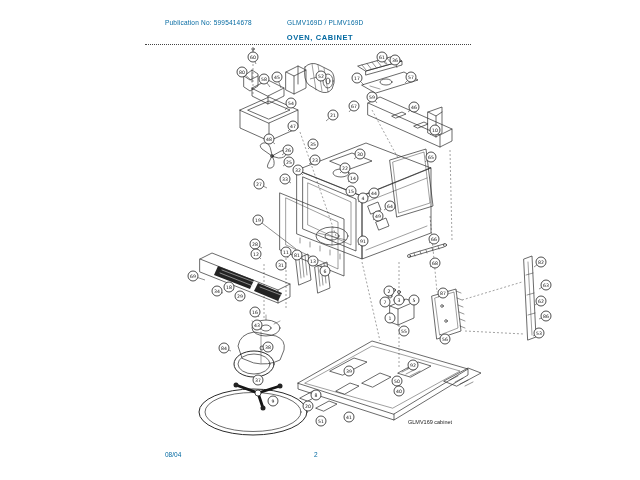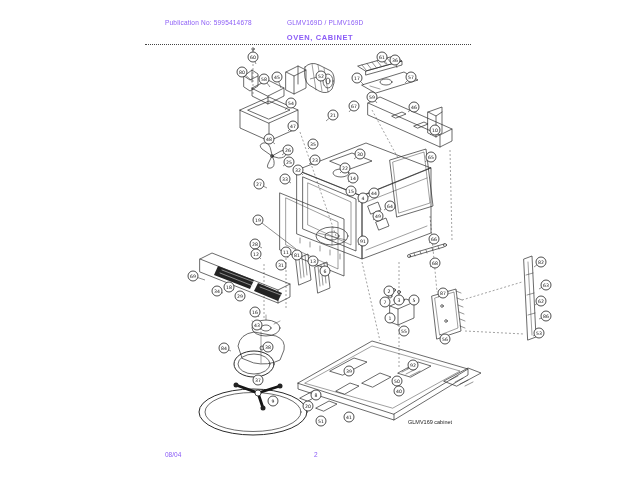--- a/index.html
+++ b/index.html
@@ -1,17 +1,17 @@
 <!DOCTYPE html>
 <html><head>
 <meta charset="utf-8">
 <style>
   html,body{margin:0;padding:0;background:#fff;}
   .page{position:relative;width:640px;height:480px;background:#ffffff;overflow:hidden;
-        font-family:"Liberation Sans",sans-serif;color:#8b5cf6;}
+        font-family:"Liberation Sans",sans-serif;color:#0369a1;}
   .hdr-pub{position:absolute;left:165px;top:19px;font-size:6.5px;letter-spacing:.2px;}
   .hdr-models{position:absolute;left:287px;top:19px;font-size:6.5px;letter-spacing:.2px;}
   .page-title{position:absolute;left:0;top:33px;width:640px;text-align:center;
               font-size:7.5px;letter-spacing:.6px;font-weight:bold;}
   .title-rule{position:absolute;left:145px;top:44px;width:326px;height:0;
               border-top:1.5px dotted #444;}
   .ftr-date{position:absolute;left:165px;top:451px;font-size:6.5px;}
   .ftr-page{position:absolute;left:314px;top:451px;font-size:6.5px;}
   svg#diagram{position:absolute;left:0;top:0;}
   .art{fill:none;stroke:#2b2b2b;stroke-width:.7;stroke-linejoin:round;stroke-linecap:round;}

